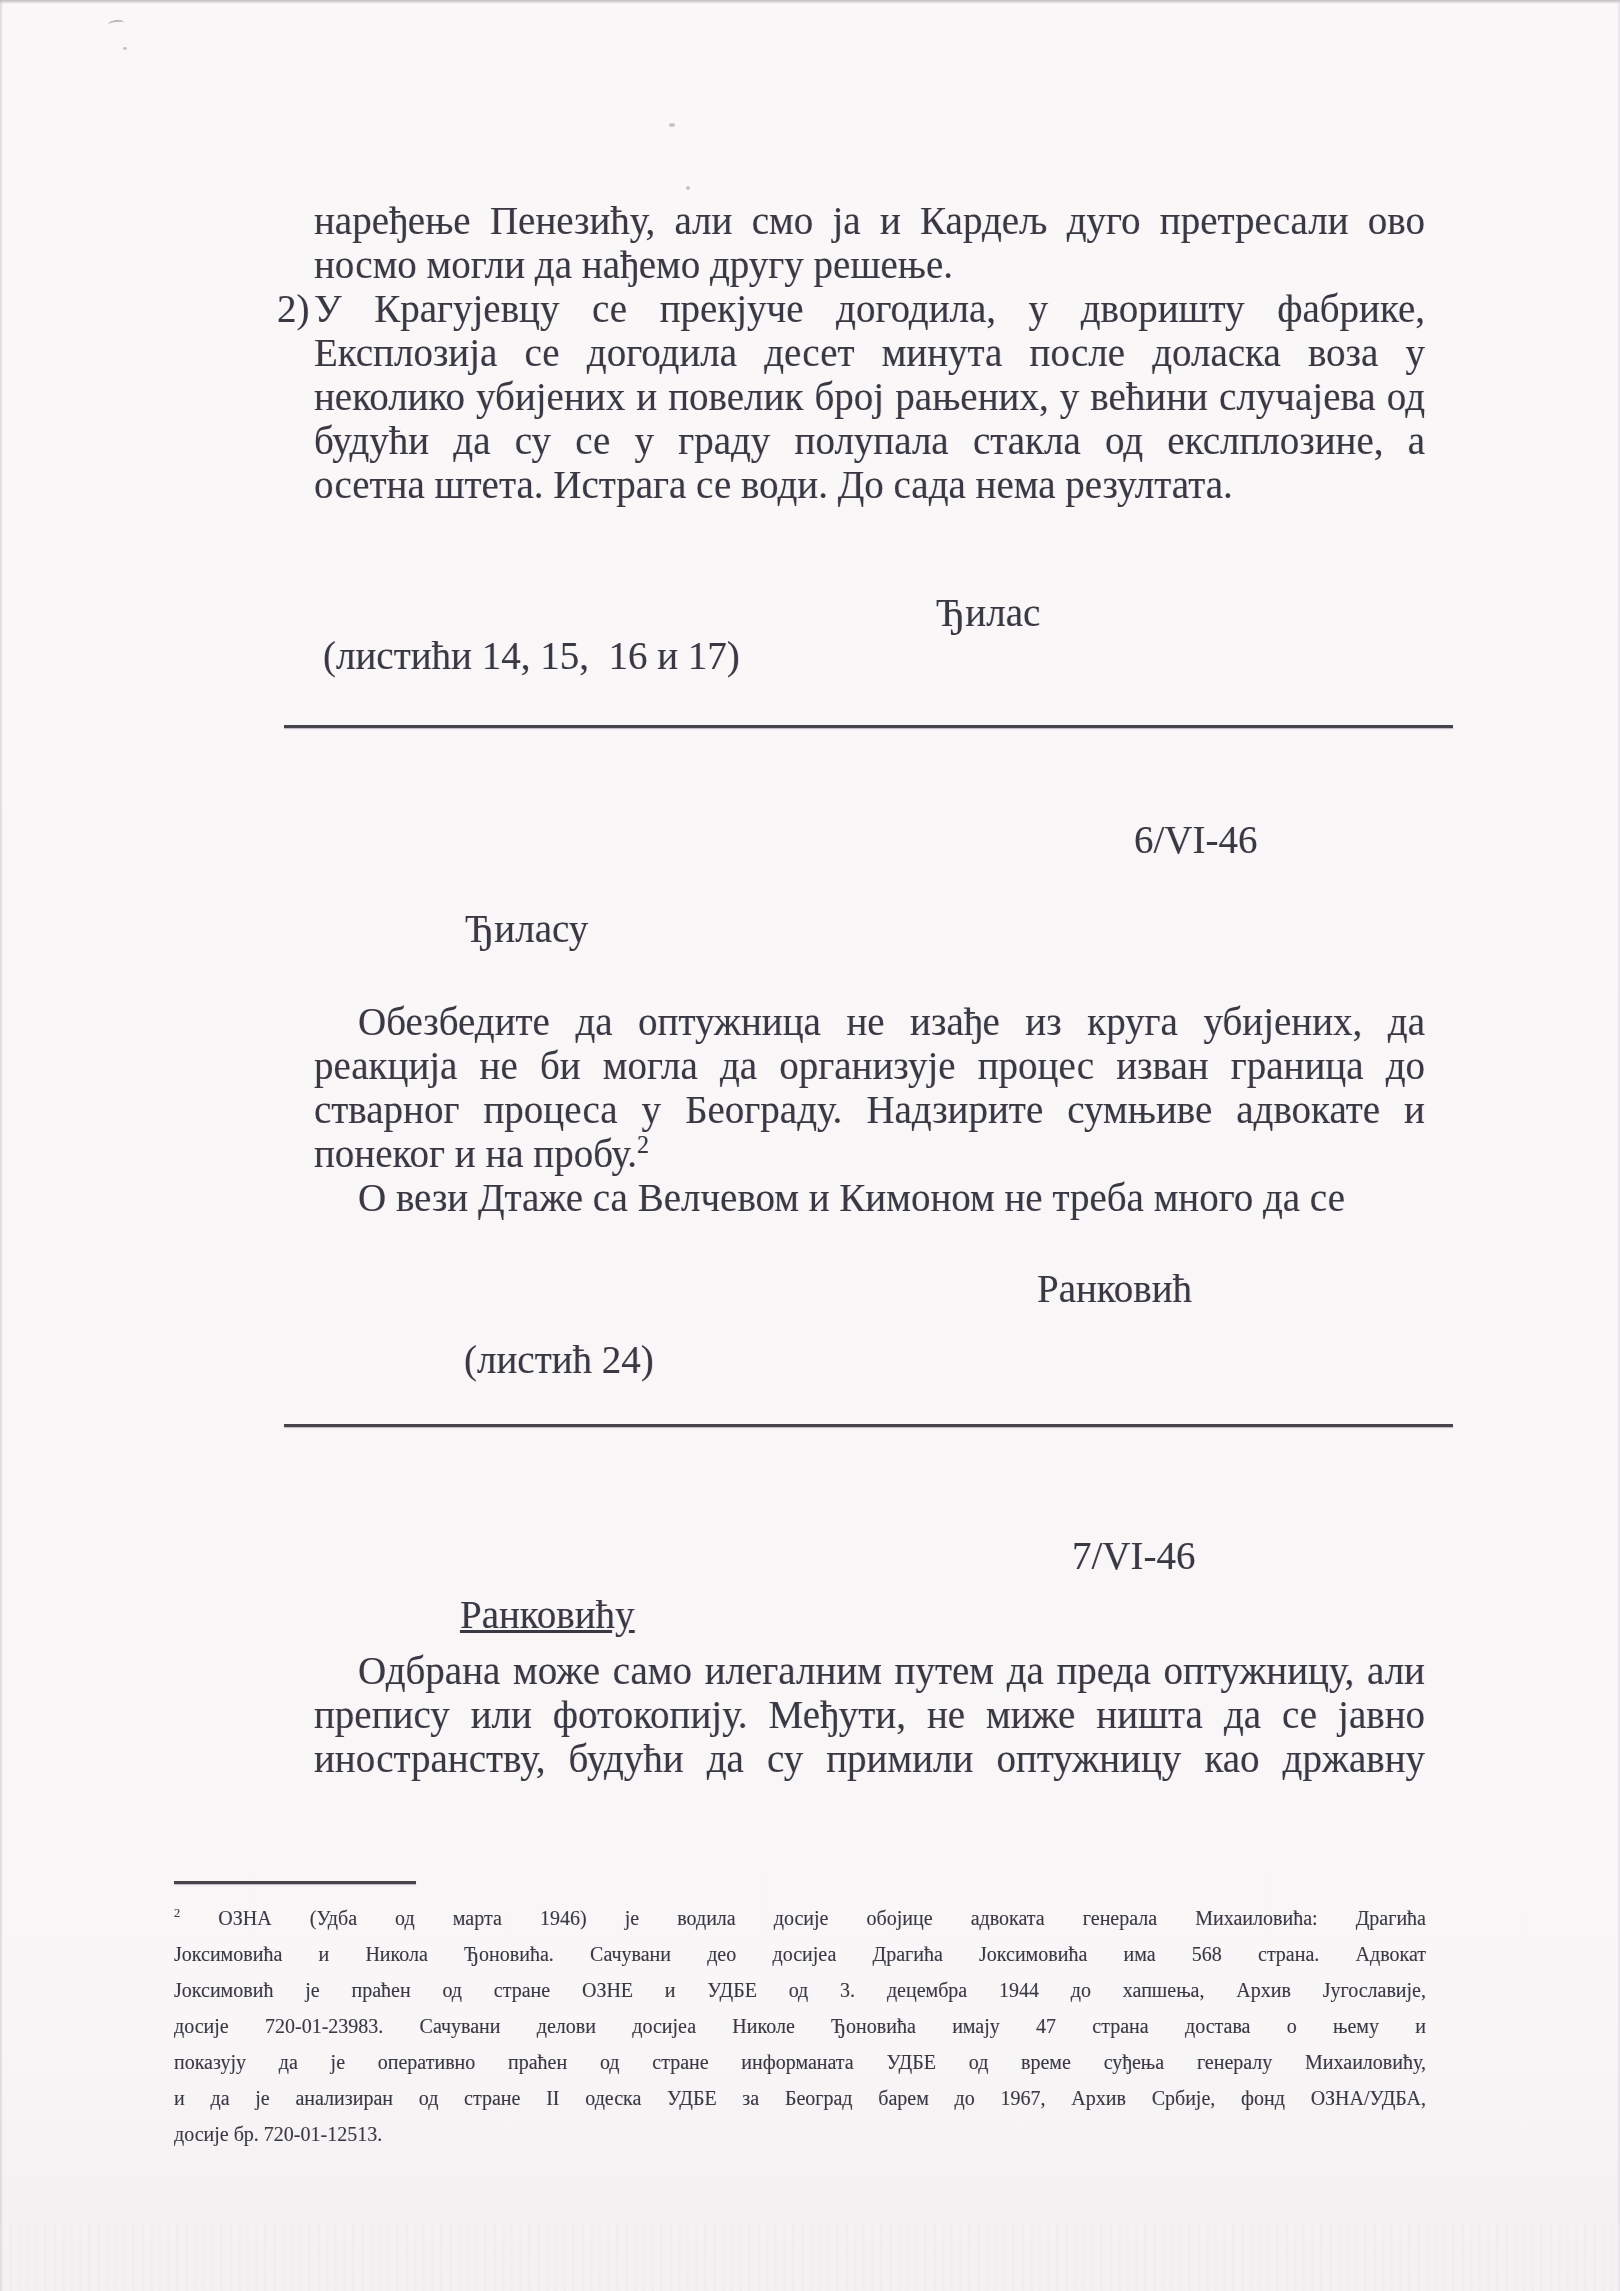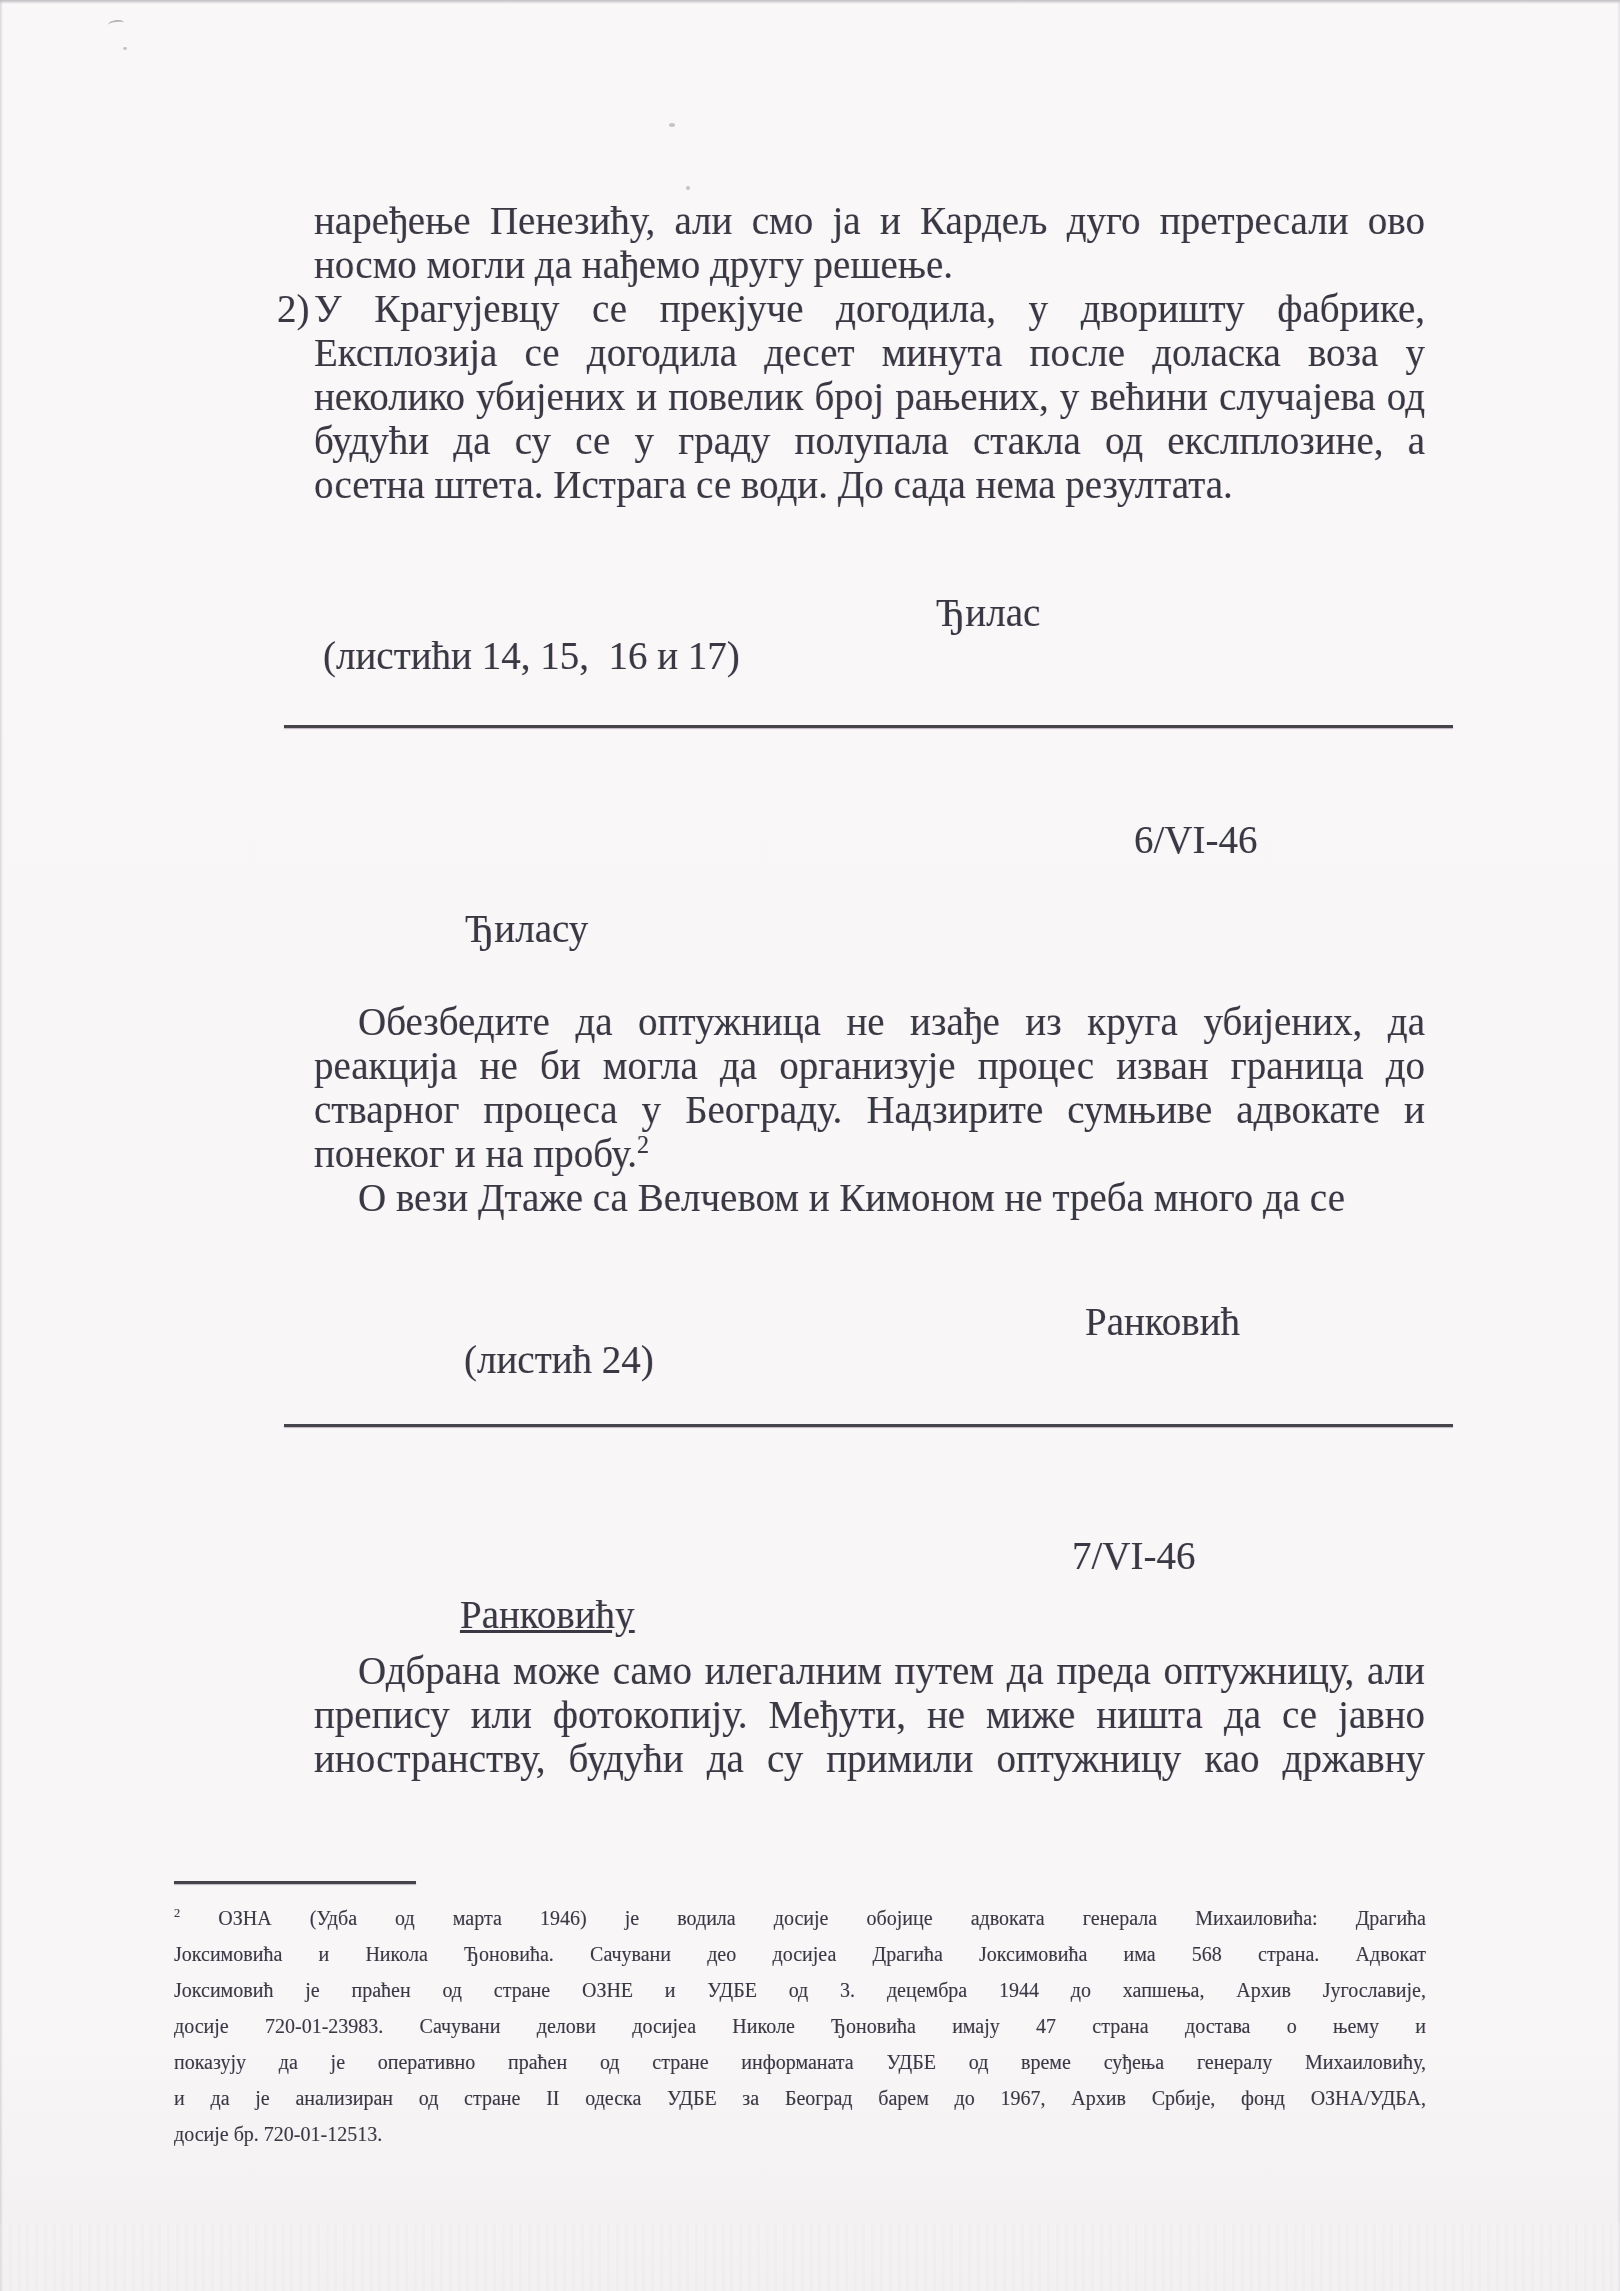--- a/index.html
+++ b/index.html
@@ -74,21 +74,21 @@
 <div class="abs body-text" style="left:465px;top:907px;">Ђиласу</div>
 
 <div class="abs body-text" style="left:314px;top:1000px;width:1111px;">
   <div class="ln j indent"><span>Обезбедите да оптужница не изађе из круга убијених, да </span><span class="b">инострана</span></div>
   <div class="ln j"><span class="b">реакција</span><span> не би могла да организује процес изван граница до почетка</span></div>
   <div class="ln j"><span>стварног процеса у Београду. </span><span class="b">Надзирите сумњиве адвокате и ставите</span></div>
   <div class="ln"><span class="b">понеког и на пробу.</span><sup class="b">2</sup></div>
   <div class="ln indent">О вези Дтаже са Велчевом и Кимоном не треба много да се објављује.</div>
 </div>
 
-<div class="abs body-text" style="left:1037px;top:1300px;margin-left:48px;">Ранковић</div>
+<div class="abs body-text" style="left:1037px;top:1267px;">Ранковић</div>
 <div class="abs body-text pre" style="left:464px;top:1338px;">(листић 24)</div>
 
 <div class="rule" style="left:284px;top:1424px;width:1169px;"></div>
 
 <div class="abs body-text" style="left:1072px;top:1534px;">7/VI-46</div>
 <div class="abs body-text" style="left:460px;top:1593px;text-decoration:underline;">Ранковићу</div>
 
 <div class="abs body-text" style="left:314px;top:1649px;width:1111px;">
   <div class="ln j indent">Одбрана може само илегалним путем да преда оптужницу, али само у</div>
   <div class="ln j">препису или фотокопију. Међути, не миже ништа да се јавно појави у</div>

